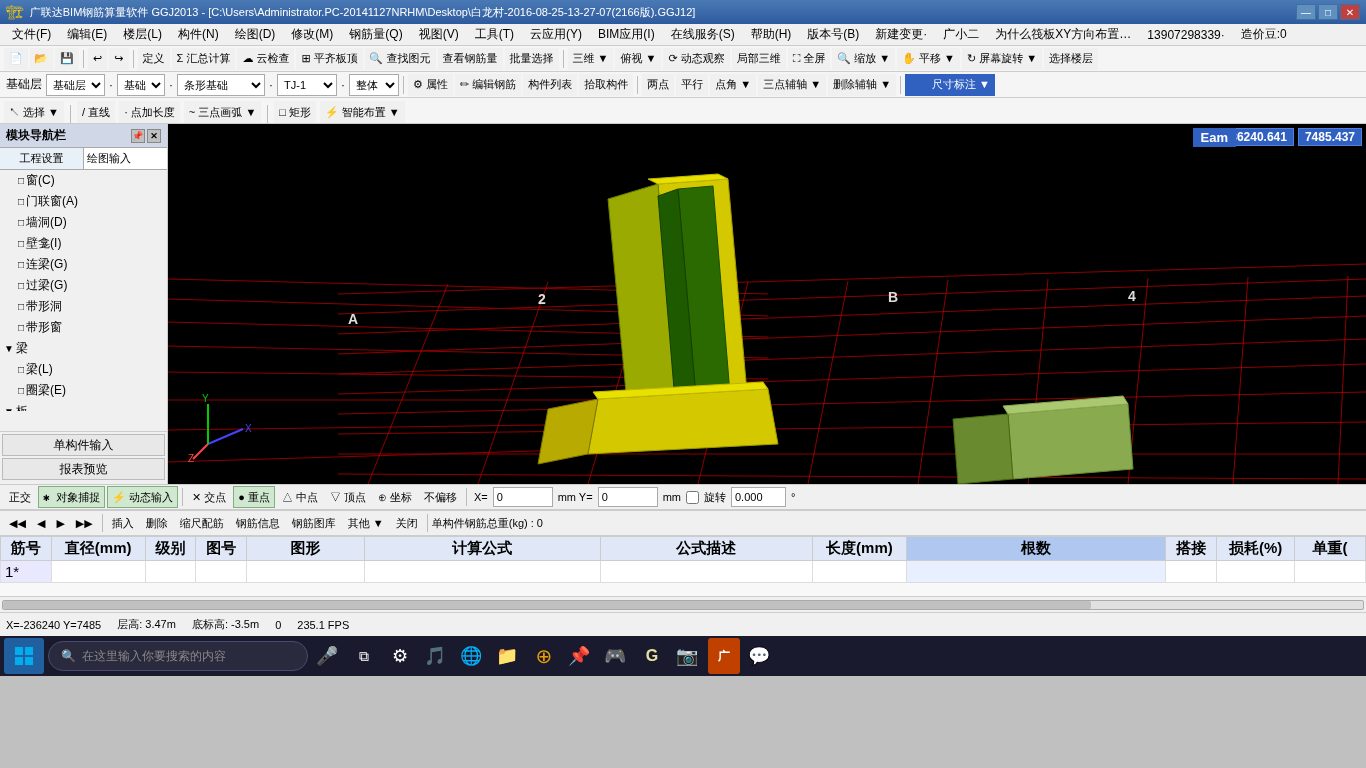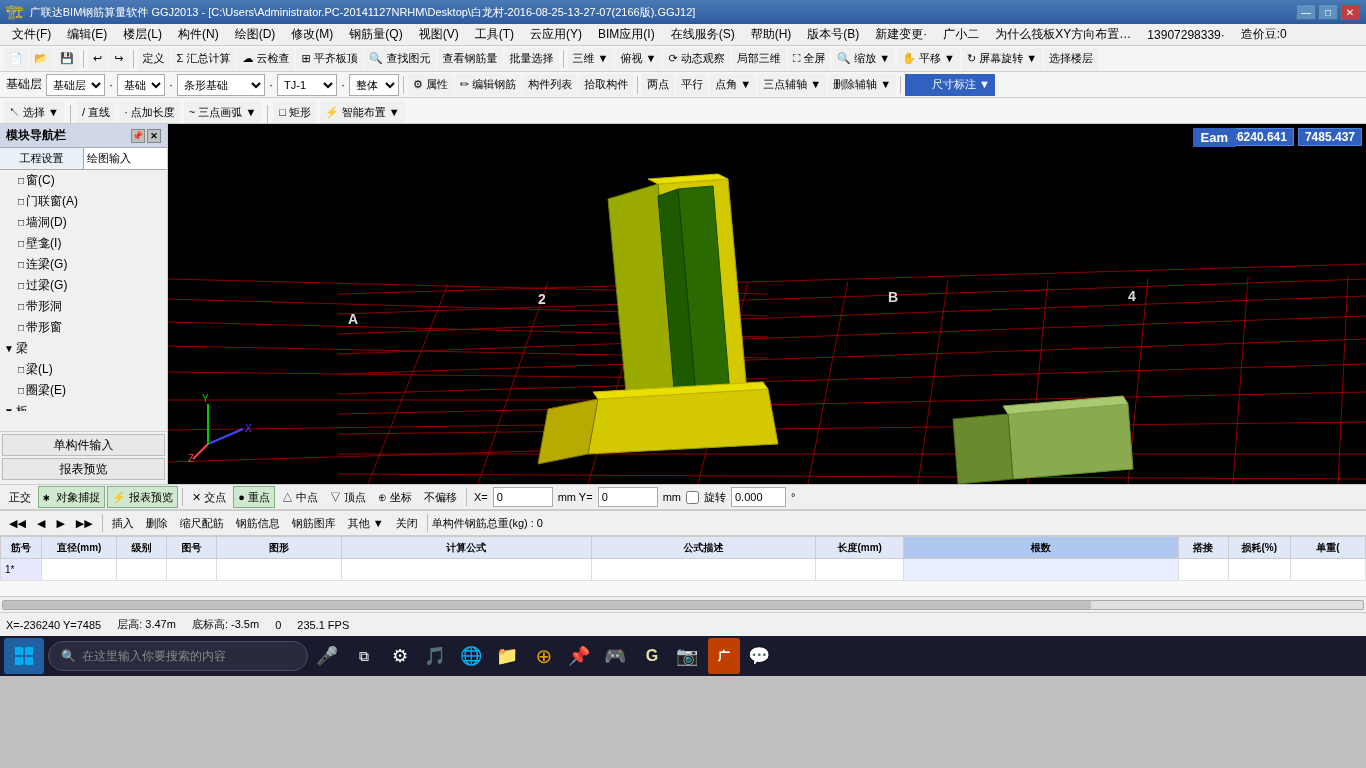--- a/index.html
+++ b/index.html
@@ -38,21 +38,21 @@
 
     
     #viewport { flex: 1; background: #000; position: relative; overflow: hidden; }
     .coord-display { position: absolute; top: 4px; right: 4px; display: flex; gap: 4px; }
     .coord-box { background: #3060c0; color: white; border: 1px solid #5080e0; padding: 1px 6px; font-size: 12px; font-weight: bold; }
 
     
     #bottom-toolbar { width: 100%; height: 26px; background: #f0f0f0; border-top: 1px solid #ccc; border-bottom: 1px solid #ccc; display: flex; align-items: center; padding: 0 4px; gap: 2px; font-size: 11px; overflow: hidden; }
     .bottom-input { height: 20px; width: 60px; background: white; border: 1px solid #aaa; font-size: 11px; padding: 0 3px; }
     .bottom-label { padding: 0 3px; white-space: nowrap; }
-    #rebar-table { width: 100%; border-collapse: collapse; font-size: 10px; }
+    #rebar-table { width: 100%; border-collapse: collapse; font-size: 15px; }
     #rebar-table th { background: #e0e8f8; border: 1px solid #ccc; padding: 2px 6px; text-align: center; white-space: nowrap; height: 22px; }
     #rebar-table td { background: white; border: 1px solid #ddd; padding: 2px 4px; height: 22px; }
     #rebar-table th.highlight { background: #b0c8f0; }
 
     
     #statusbar { width: 100%; height: 24px; background: #f0f0f0; border-top: 1px solid #ccc; display: flex; align-items: center; padding: 0 6px; font-size: 11px; gap: 16px; }
     #statusbar .status-item { white-space: nowrap; }
 
     
     #taskbar { width: 100%; height: 40px; background: #1a1a2e; display: flex; align-items: center; padding: 0 4px; gap: 4px; }
@@ -330,21 +330,21 @@
       <div class="coord-box">7485.437</div>
     </div>
 
     <div style="position:absolute;top:4px;right:130px;background:#3060c0;color:white;padding:2px 8px;font-size:13px;font-weight:bold;">Eam</div>
   </div>
 </div>
 
 <div id="bottom-toolbar">
   <div class="tb-btn">正交</div>
   <div class="tb-btn" style="background:#d0e8d0;border:1px solid #80b080;font-family:Liberation Mono, monospace;">✱ 对象捕捉</div>
-  <div class="tb-btn" style="background:#d0e8d0;border:1px solid #80b080;">⚡ 报表预览</div>
+  <div class="tb-btn" style="background:#d0e8d0;border:1px solid #80b080;">⚡ 动态输入</div>
   <div class="tb-sep"></div>
   <div class="tb-btn">✕ 交点</div>
   <div class="tb-btn" style="background:#d0e8d0;border:1px solid #80b080;">● 重点</div>
   <div class="tb-btn">△ 中点</div>
   <div class="tb-btn">▽ 顶点</div>
   <div class="tb-btn">⊕ 坐标</div>
   <div class="tb-btn">不偏移</div>
   <div class="tb-sep"></div>
   <span class="bottom-label">X=</span>
   <input class="bottom-input" type="text" value="0" style="">

